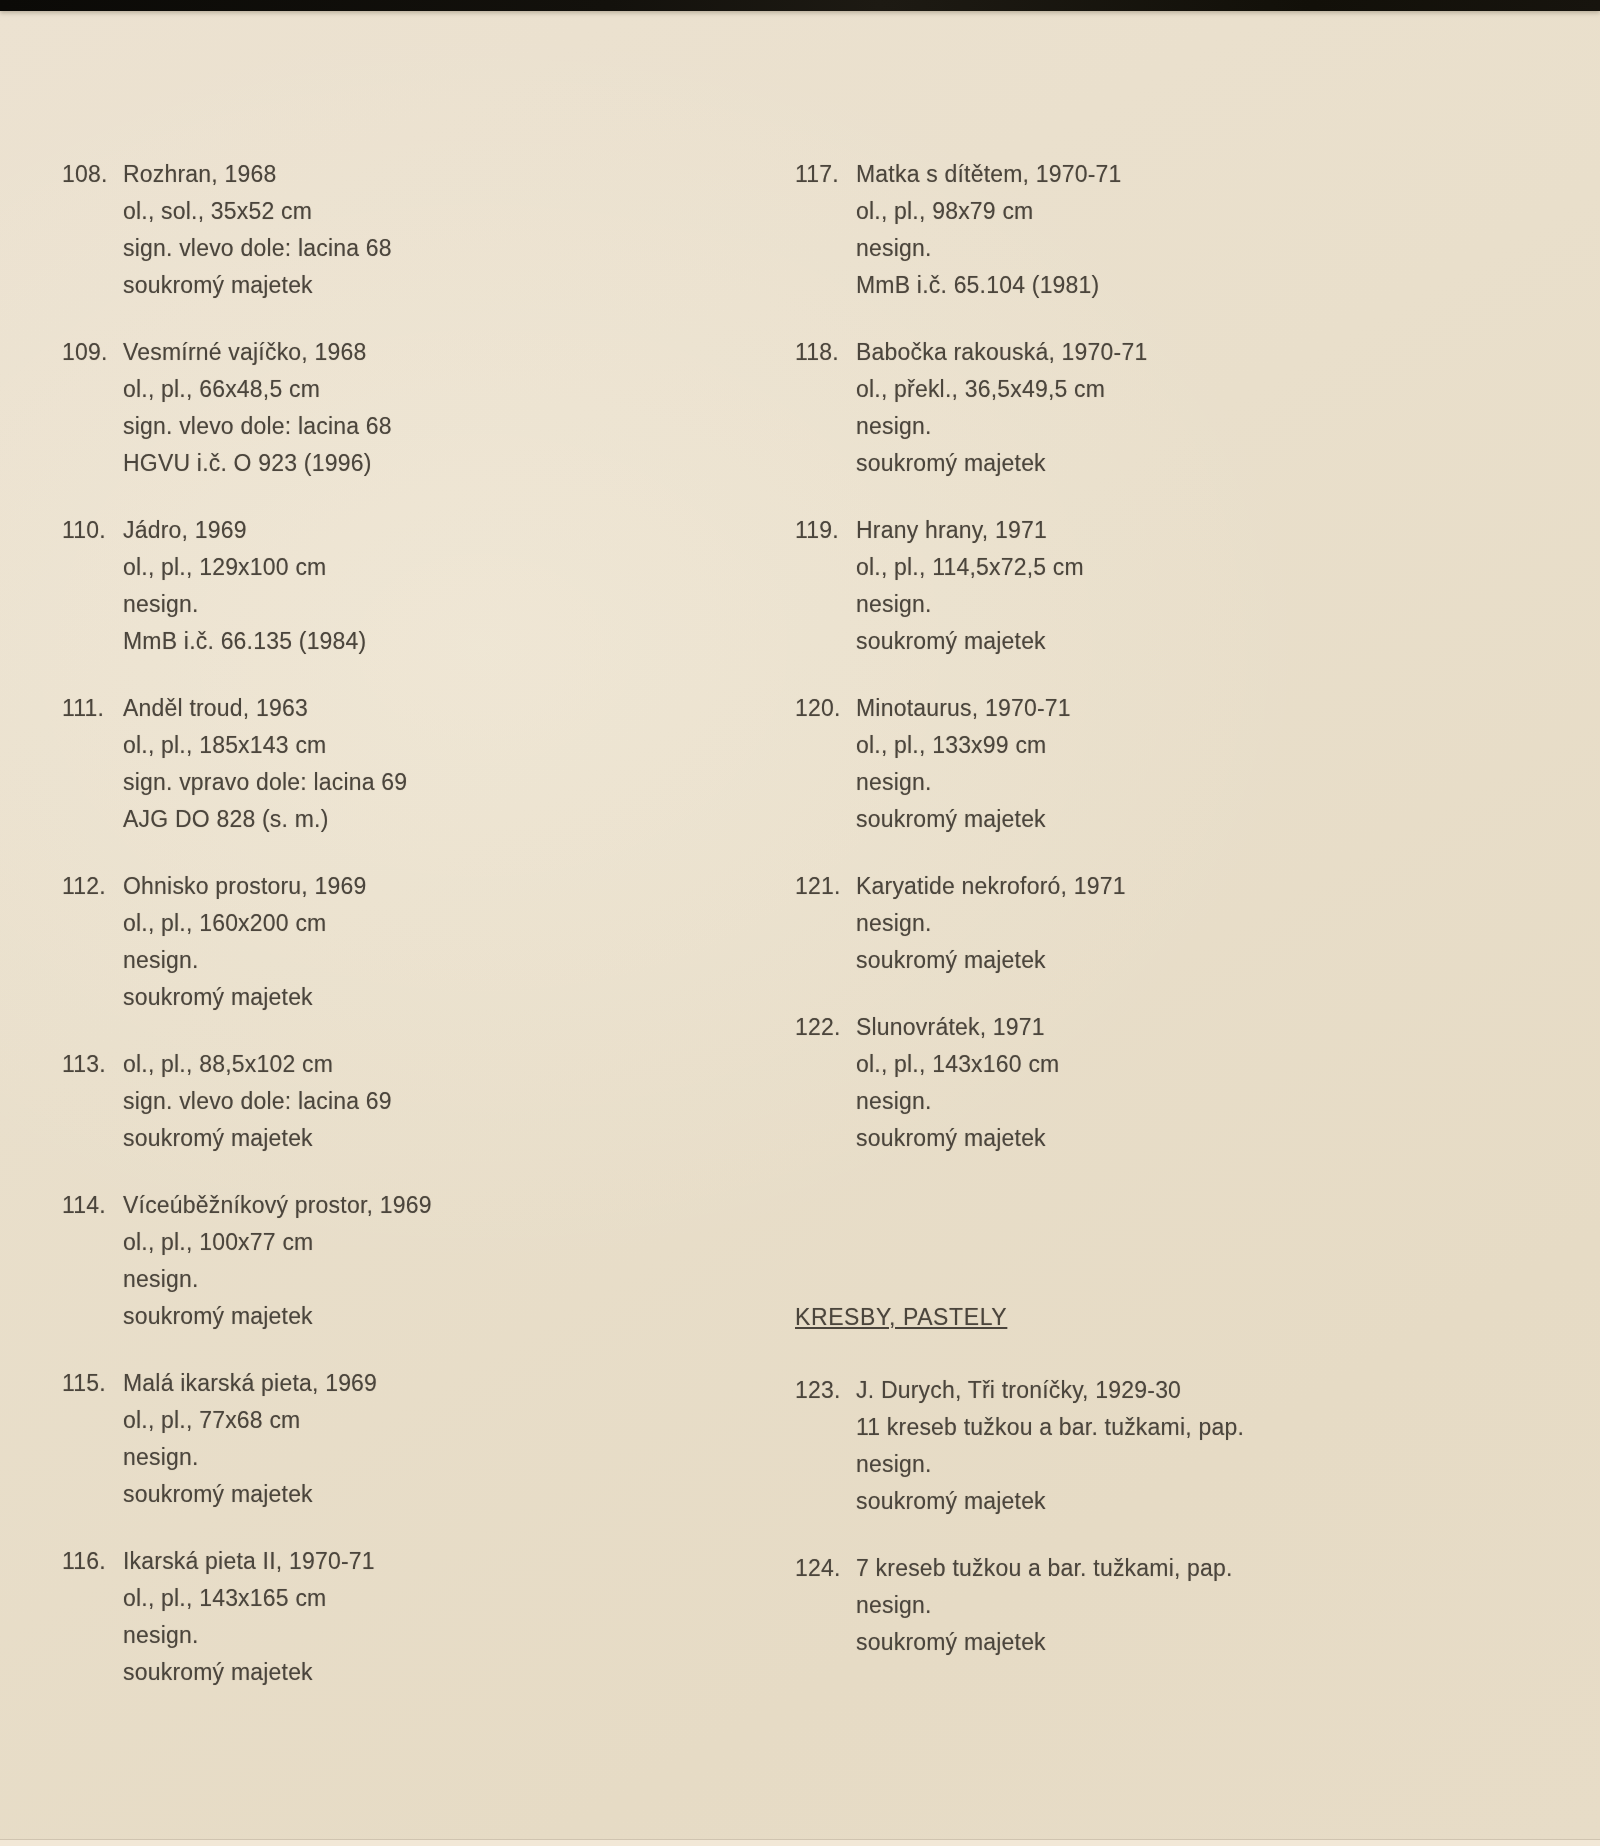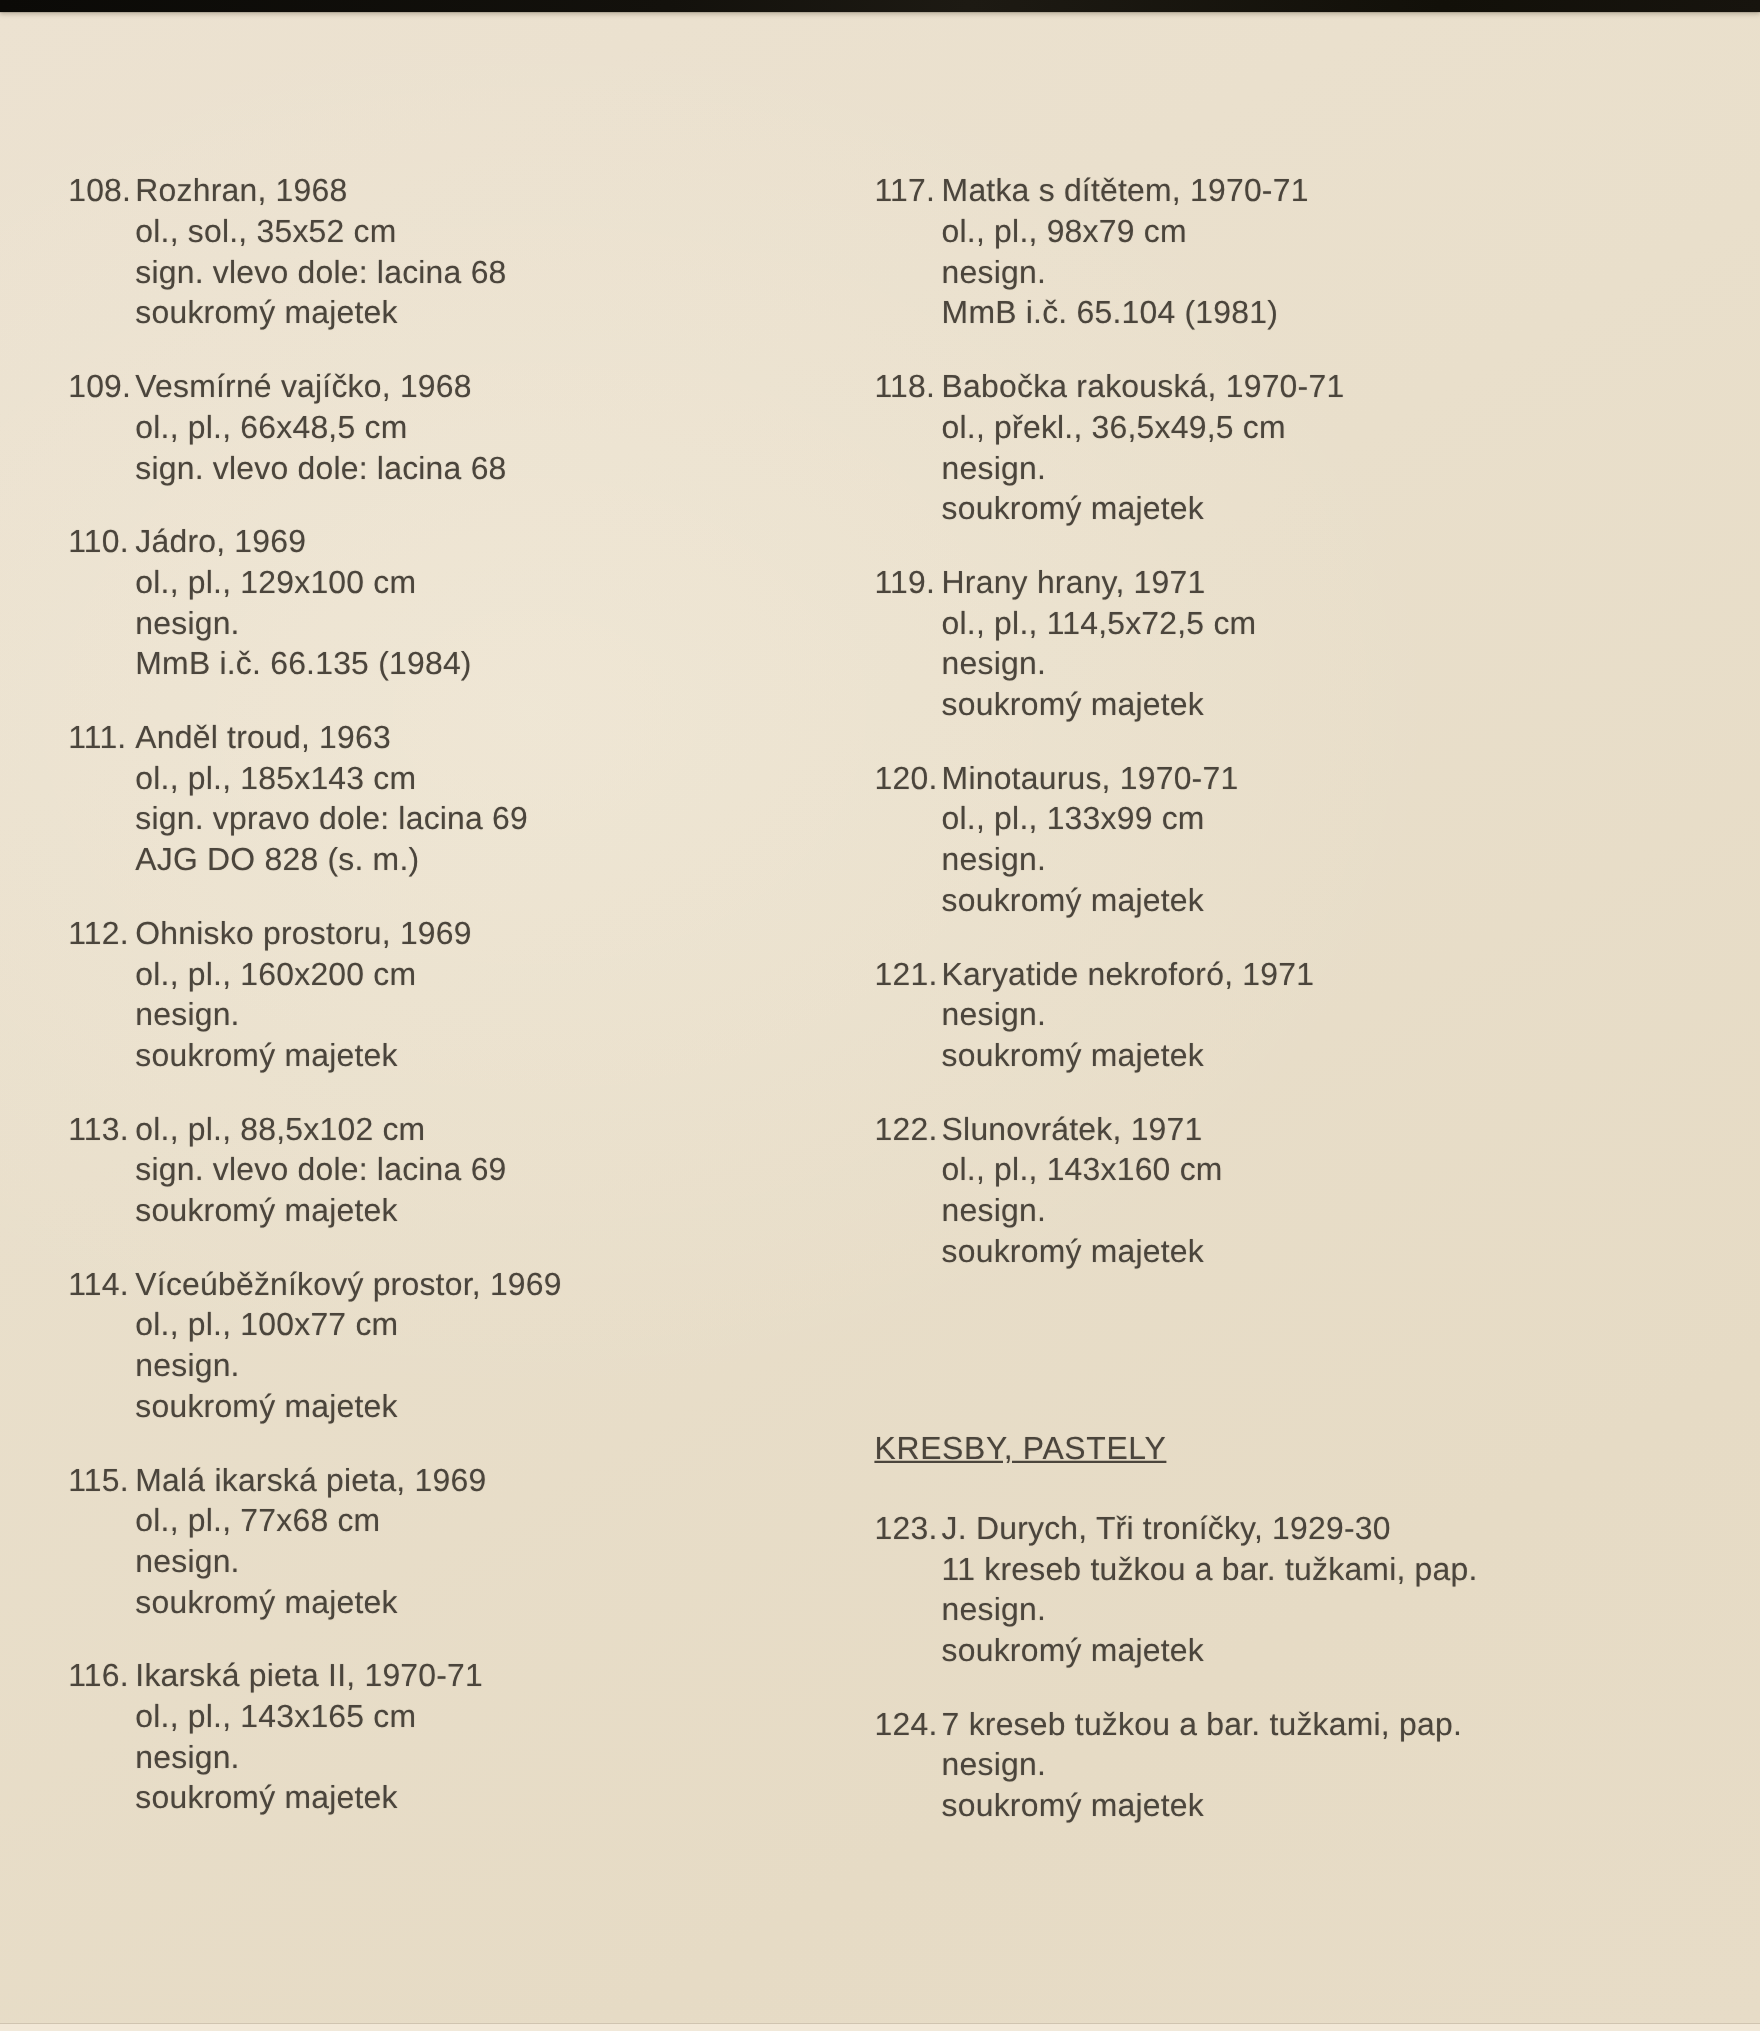--- a/index.html
+++ b/index.html
@@ -33,21 +33,21 @@
     position: absolute;
     left: 0; right: 0; bottom: 0;
     height: 6px;
     border-top: 1px solid rgba(146, 130, 103, 0.35);
     background: #f2e8d7;
   }
   .col {
     position: absolute;
     top: 156px;
     color: #4b453c;
-    font-size: 29px;
+    font-size: 23px;
     letter-spacing: 0.2px;
     text-shadow: 0 0 1px rgba(75, 69, 60, 0.35);
   }
   .col-left  { left: 62px;  width: 660px; }
   .col-right { left: 795px; width: 780px; }
   .entry {
     position: relative;
     padding-left: 61px;
     margin-bottom: 30px;
     white-space: nowrap;
@@ -82,20 +82,21 @@
         <div class="line">Rozhran, 1968</div>
         <div class="line">ol., sol., 35x52 cm</div>
         <div class="line">sign. vlevo dole: lacina 68</div>
         <div class="line">soukromý majetek</div>
       </div>
       <div class="entry">
         <span class="num">109.</span>
         <div class="line">Vesmírné vajíčko, 1968</div>
         <div class="line">ol., pl., 66x48,5 cm</div>
         <div class="line">sign. vlevo dole: lacina 68</div>
+        <div class="line">HGVU i.č. O 923 (1996)</div>
       </div>
       <div class="entry">
         <span class="num">110.</span>
         <div class="line">Jádro, 1969</div>
         <div class="line">ol., pl., 129x100 cm</div>
         <div class="line">nesign.</div>
         <div class="line">MmB i.č. 66.135 (1984)</div>
       </div>
       <div class="entry">
         <span class="num">111.</span>

